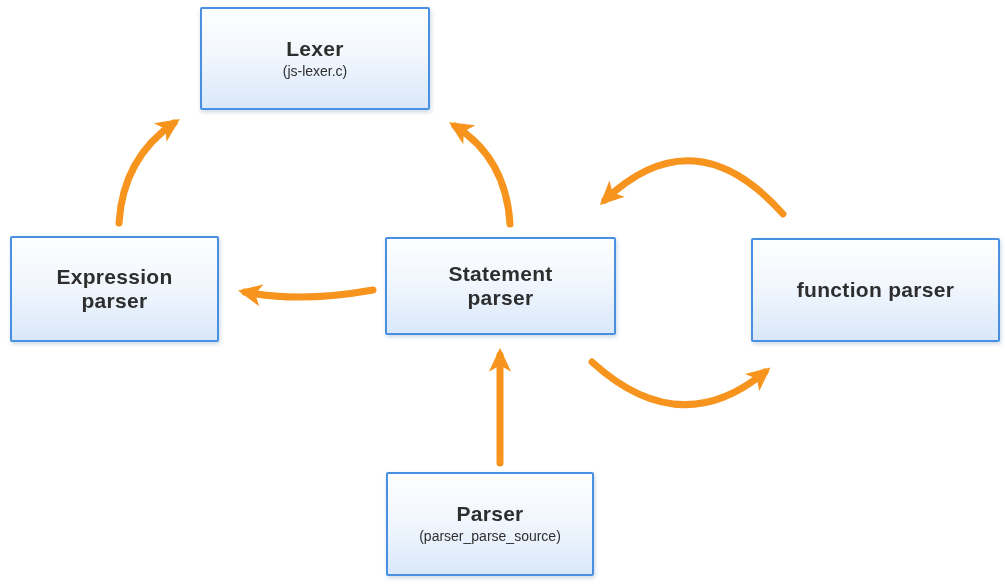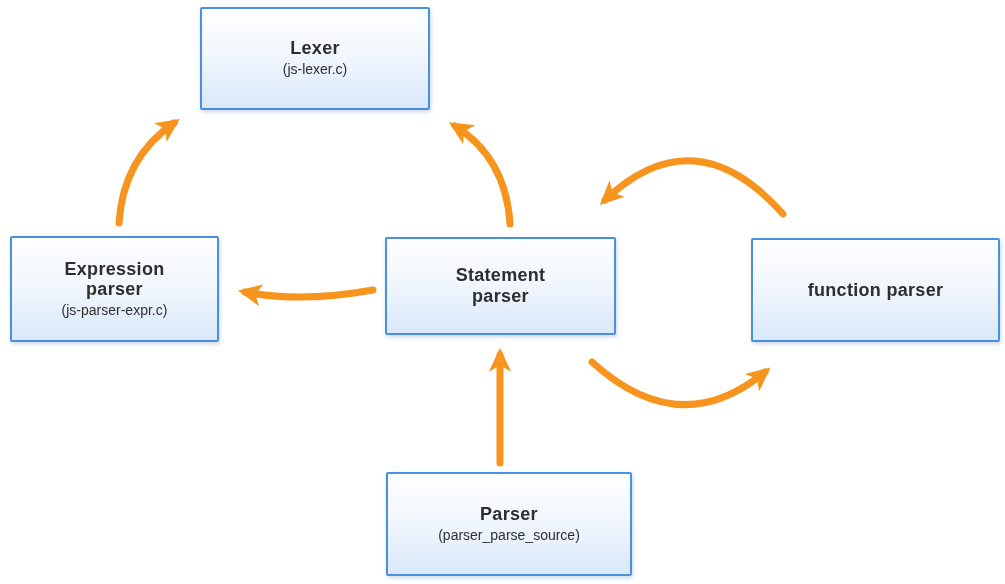--- a/index.html
+++ b/index.html
@@ -30,38 +30,38 @@
     box-shadow: 1px 2px 4px rgba(110, 140, 175, 0.35);
     display: flex;
     flex-direction: column;
     align-items: center;
     justify-content: center;
     text-align: center;
     color: #2e2e2e;
     padding: 4px 6px;
   }
   .node .title {
-    font-size: 18px;
+    font-size: 21px;
     font-weight: 700;
     line-height: 1.15;
     letter-spacing: 0.3px;
   }
   .node .subtitle {
     font-size: 14px;
     font-weight: 400;
     line-height: 1.25;
     margin-top: 2px;
     white-space: nowrap;
   }
   
   #node-lexer            { left: 200px; top: 7px;   width: 230px; height: 103px; }
   #node-expression       { left: 10px;  top: 236px; width: 209px; height: 106px;  }
   #node-statement        { left: 385px; top: 237px; width: 231px; height: 98px;  }
   #node-function         { left: 751px; top: 238px; width: 249px; height: 104px; }
-  #node-parser           { left: 386px; top: 472px; width: 246px; height: 104px; }
+  #node-parser           { left: 386px; top: 472px; width: 208px; height: 104px; }
   
   #node-expression .title,
   #node-statement .title { max-width: 150px; }
 </style>
 </head>
 <body>
 
 <div class="canvas">
 
   <svg class="arrows" viewBox="0 0 1005 584" xmlns="http://www.w3.org/2000/svg">
@@ -81,21 +81,20 @@
     </g>
   </svg>
 
   <div class="node" id="node-lexer">
     <div class="title">Lexer</div>
     <div class="subtitle">(js-lexer.c)</div>
   </div>
 
   <div class="node" id="node-expression">
     <div class="title">Expression parser</div>
-    <div class="subtitle">(js-parser-expr.c)</div>
   </div>
 
   <div class="node" id="node-statement">
     <div class="title">Statement parser</div>
   </div>
 
   <div class="node" id="node-function">
     <div class="title">function parser</div>
   </div>
 

